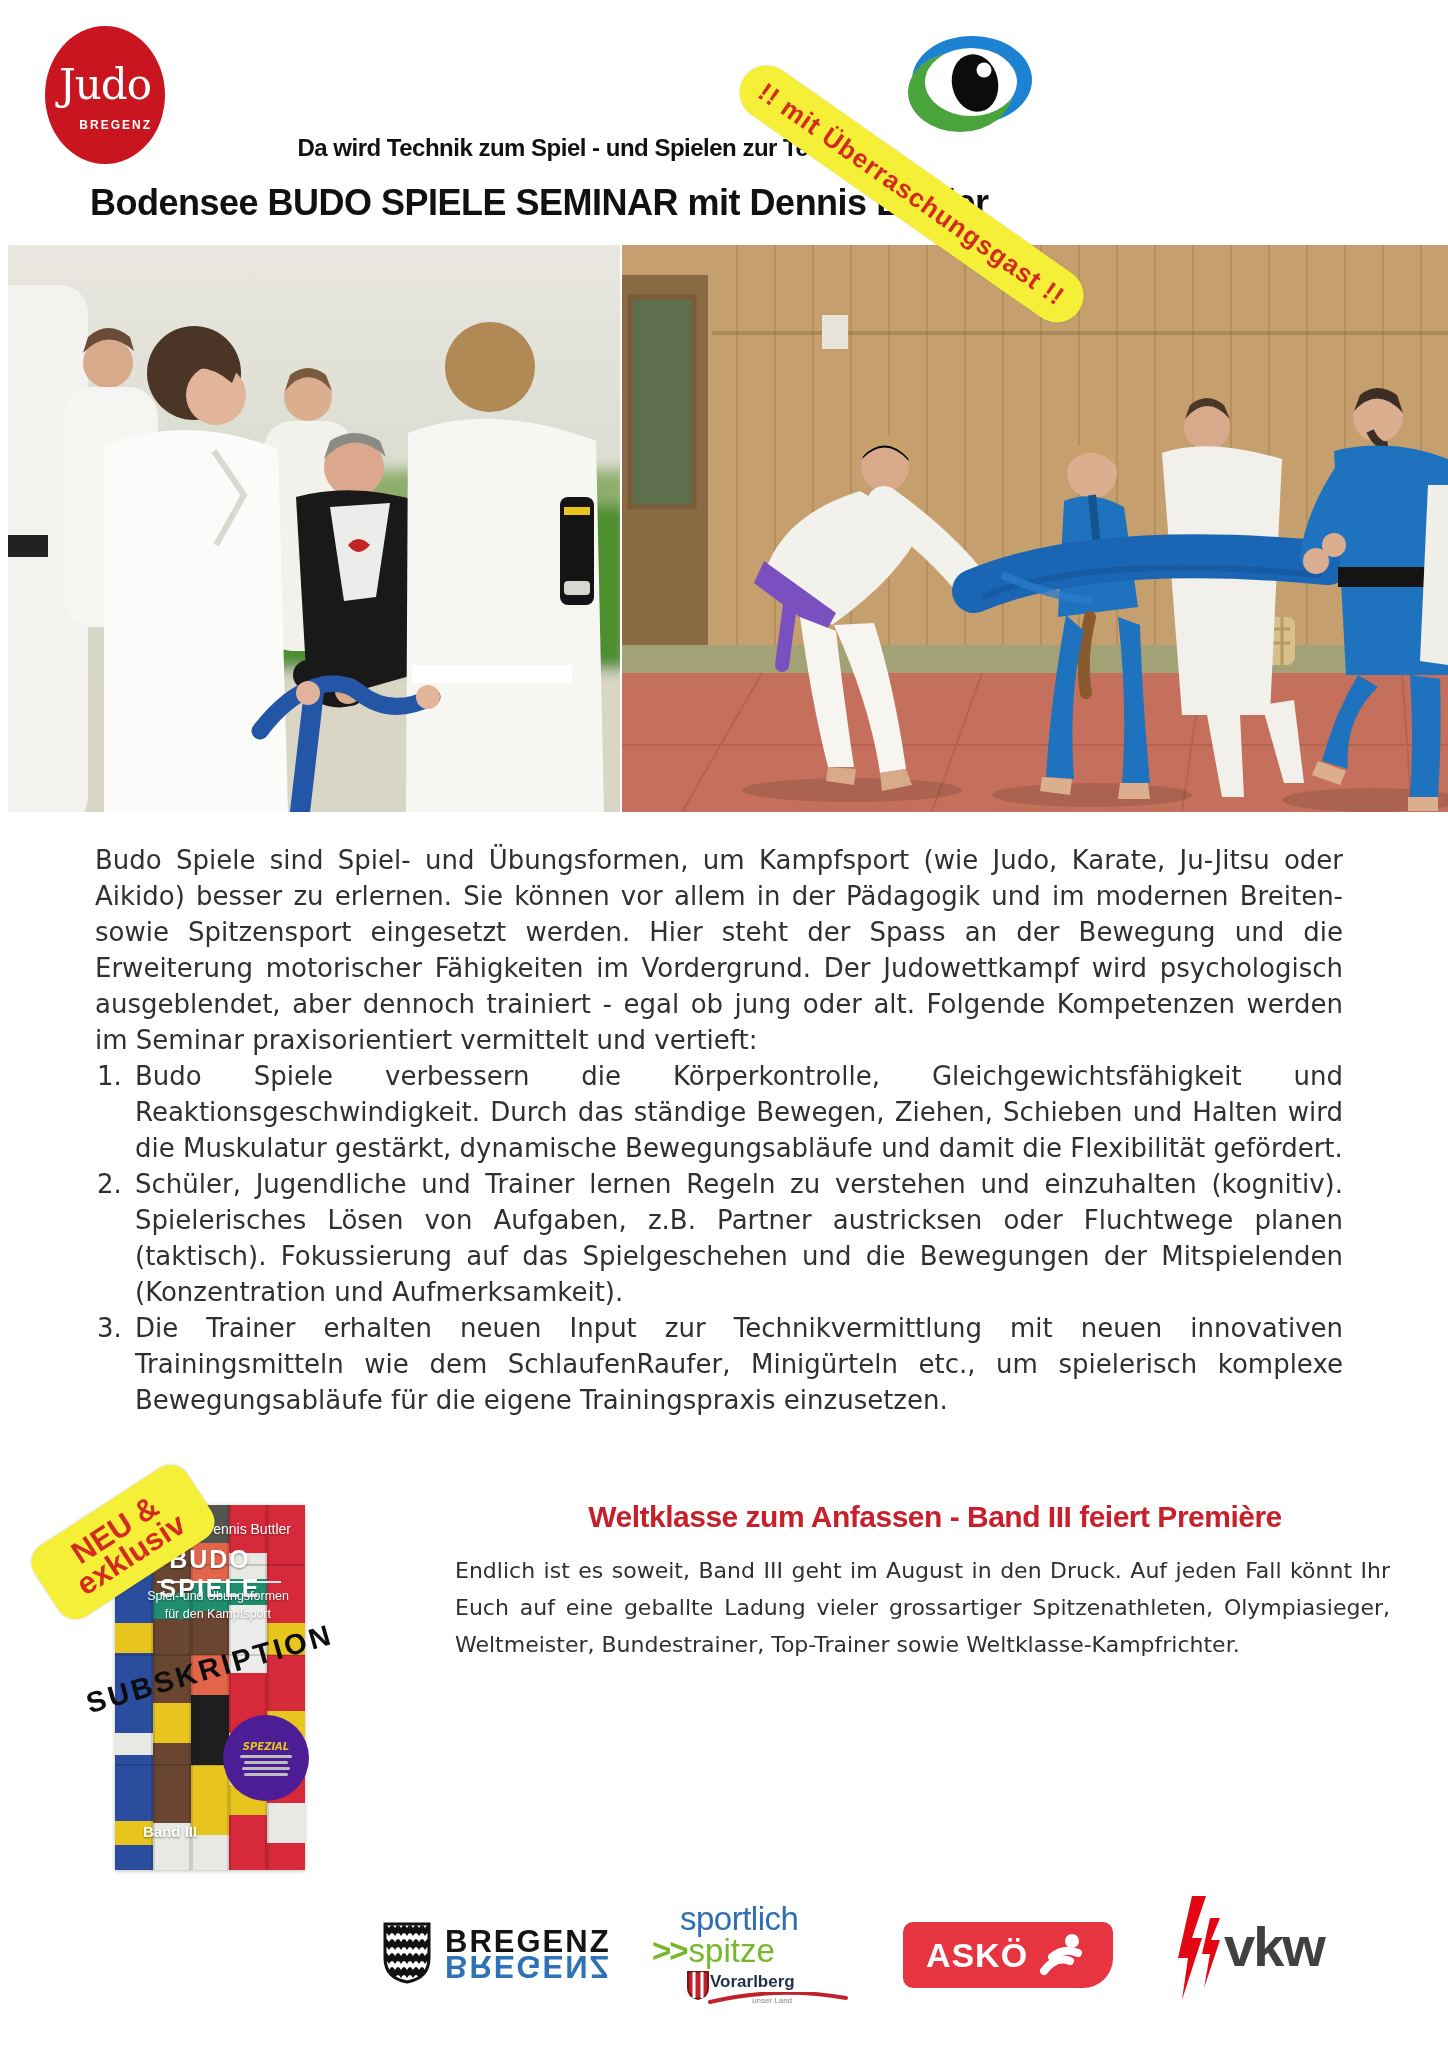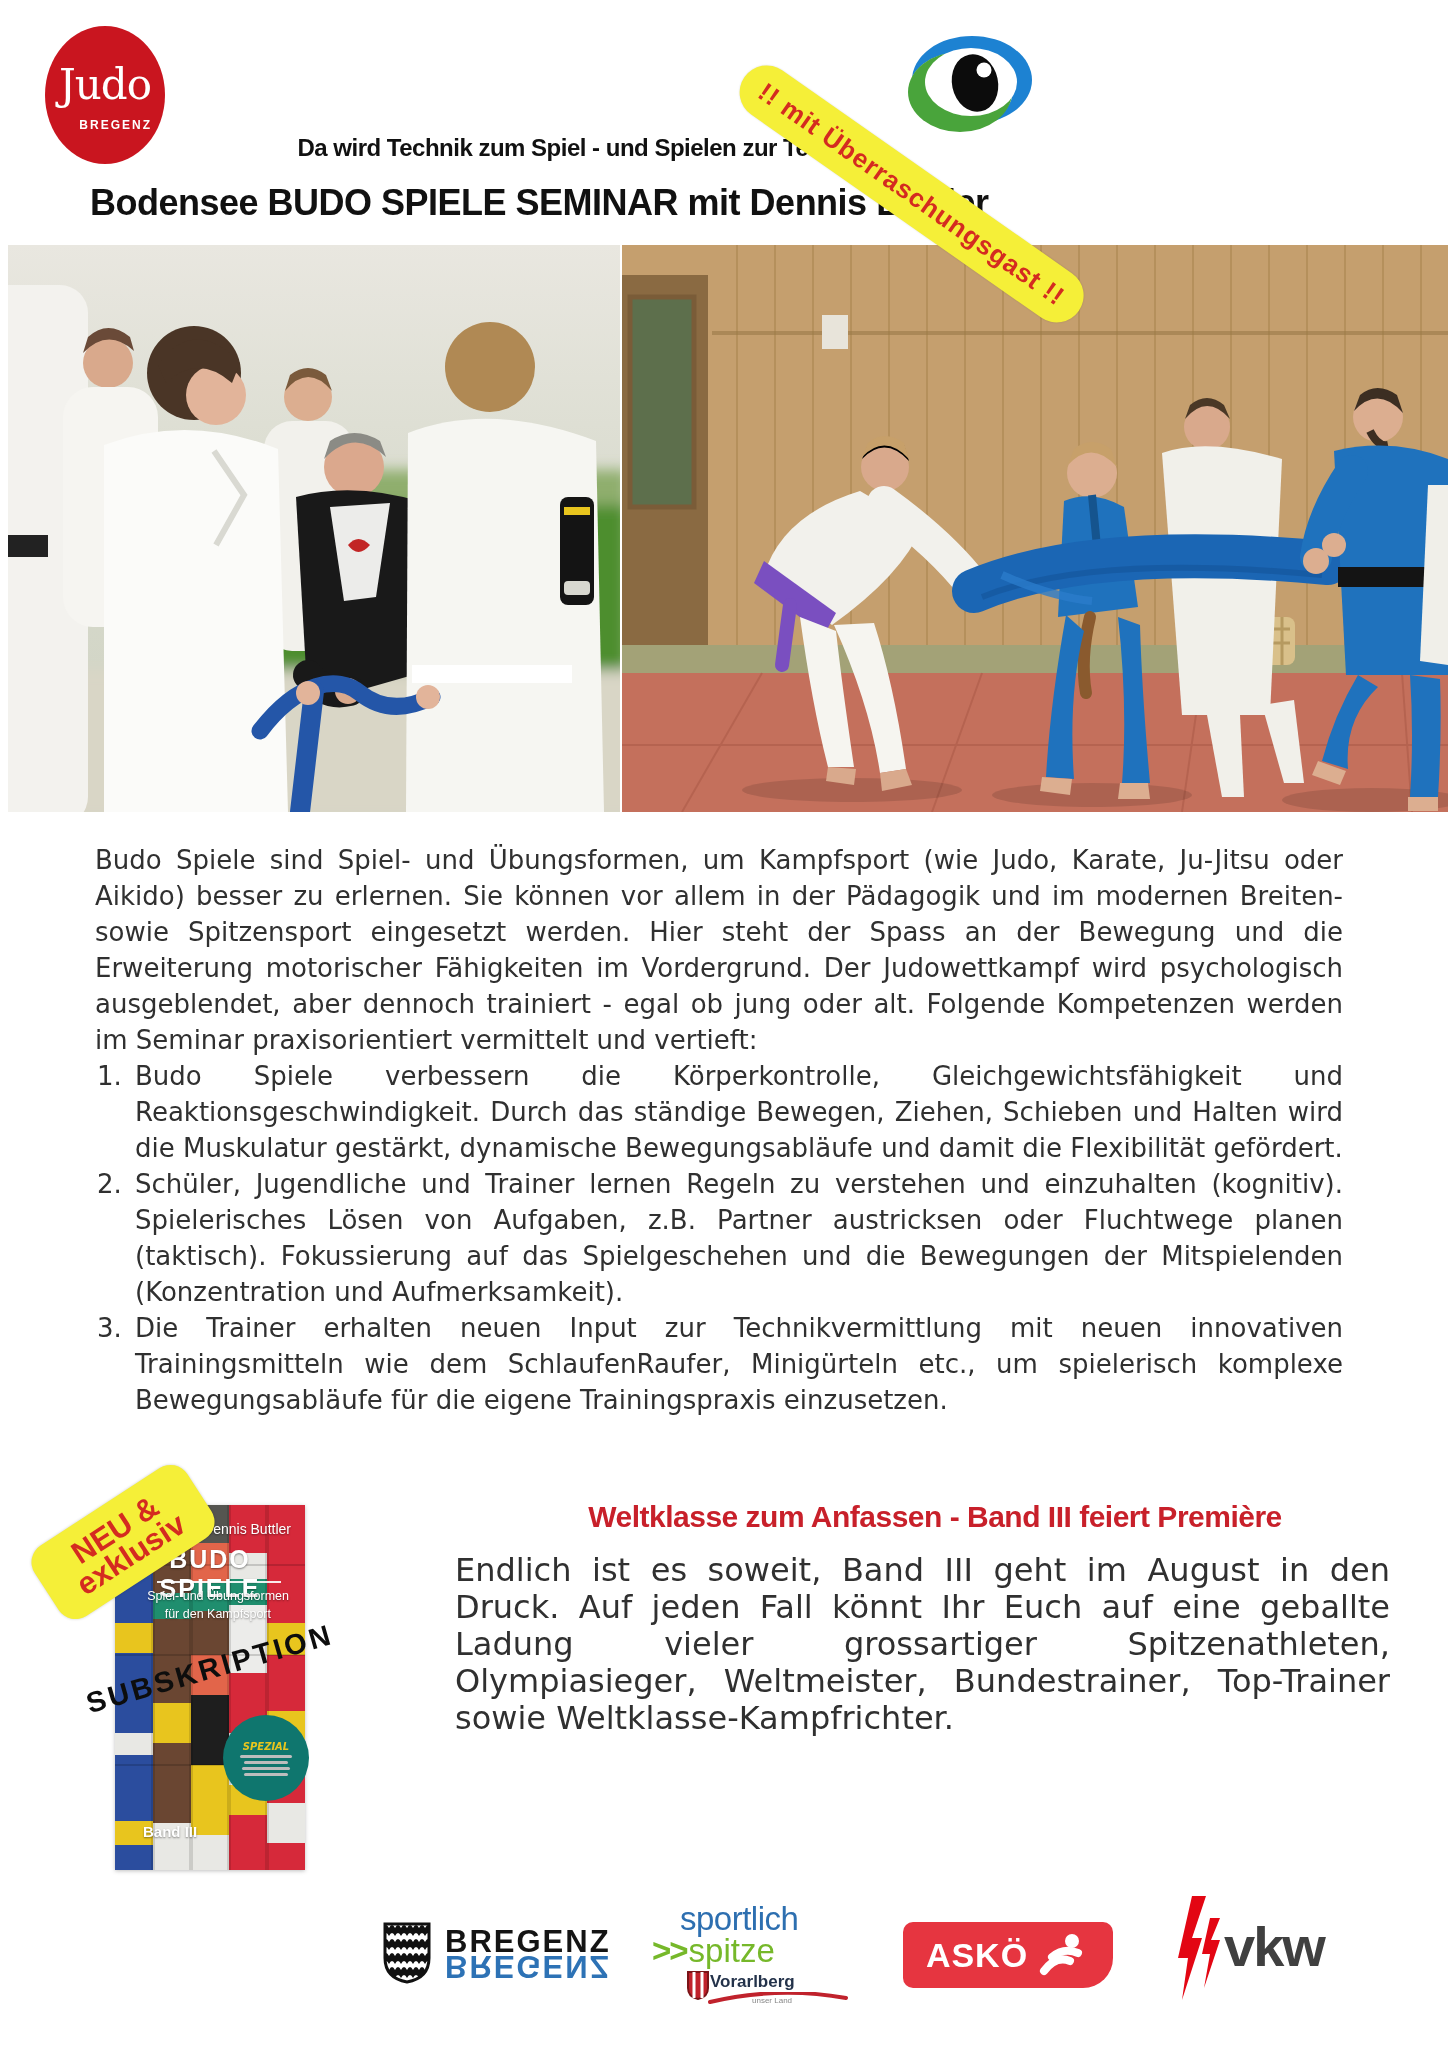--- a/index.html
+++ b/index.html
@@ -62,42 +62,42 @@
   }
   
   .promo-heading{
     position:absolute;left:455px;top:1500px;width:960px;
     font-family:"Liberation Sans",sans-serif;font-weight:bold;font-size:30px;color:#c8202a;
     letter-spacing:-0.5px;
     text-align:center;
   }
   .promo-body{
     position:absolute;left:455px;top:1552px;width:935px;
-    font-size:32px;line-height:37px;text-align:justify;color:#303030;
+    font-size:22px;line-height:37px;text-align:justify;color:#303030;
   }
   .order-text{
     position:absolute;left:455px;top:1757px;width:935px;
     font-size:26px;line-height:38px;text-align:justify;color:#303030;
   }
   .order-text .lnk{font-weight:bold;text-decoration:underline;color:#1a1a1a;cursor:pointer;}
   
   .book{position:absolute;left:115px;top:1505px;width:190px;height:365px;z-index:1;
         box-shadow:0 1px 4px rgba(0,0,0,.25);}
   .book .ovl{position:absolute;color:#fff;font-family:"Liberation Sans",sans-serif;
         text-shadow:0 1px 2px rgba(0,0,0,.45);}
   .bk-author{right:14px;top:16px;font-size:14px;}
   .bk-title{left:0;right:0;top:40px;text-align:center;font-weight:bold;font-size:25px;
         letter-spacing:2px;border-bottom:0;}
   .bk-rule{position:absolute;left:42px;right:24px;top:76px;height:2px;background:#fff;opacity:.9;}
   .bk-sub1{right:16px;top:84px;font-size:12.5px;}
   .bk-sub2{right:34px;top:102px;font-size:12.5px;}
   .bk-band{left:28px;top:318px;font-size:15px;font-weight:bold;}
   .bk-circle{
     position:absolute;left:108px;top:210px;width:86px;height:86px;border-radius:50%;
-    background:#0f766e;display:flex;flex-direction:column;align-items:center;
+    background:#4c1d95;display:flex;flex-direction:column;align-items:center;
     justify-content:center;gap:3px;
   }
   .bk-circle .sp{color:#e8c51e;font-size:10px;font-style:italic;font-weight:bold;}
   .bk-circle i{display:block;width:52px;height:3px;background:#bdbdbd;border-radius:2px;}
   .bk-circle i.w2{width:44px;} .bk-circle i.w3{width:48px;}
   .subskription{
     position:absolute;left:82px;top:1652px;width:260px;z-index:2;
     transform:rotate(-16deg);font-family:"Liberation Sans",sans-serif;
     font-weight:bold;font-size:29px;letter-spacing:3px;color:#0d0d0d;
   }

